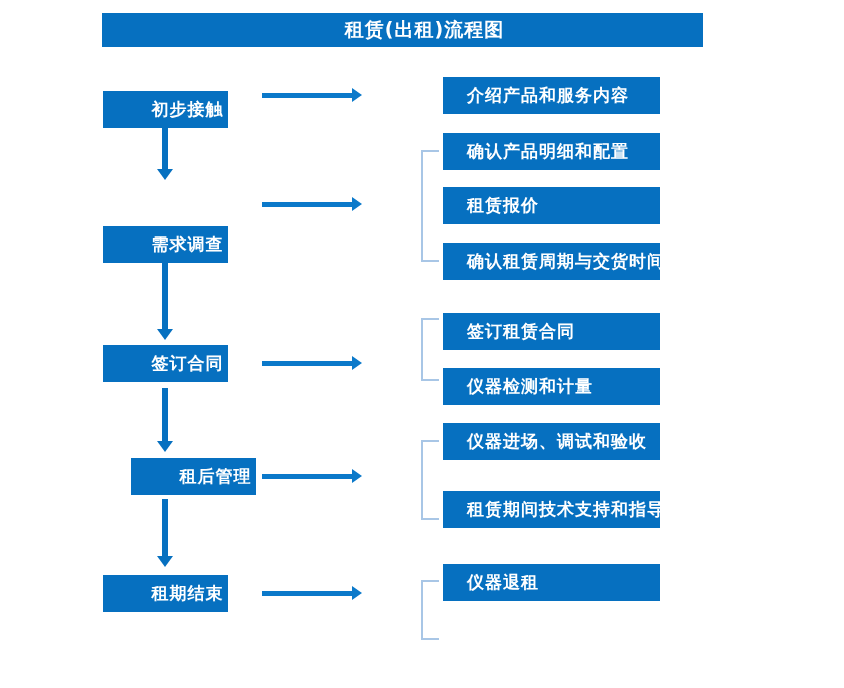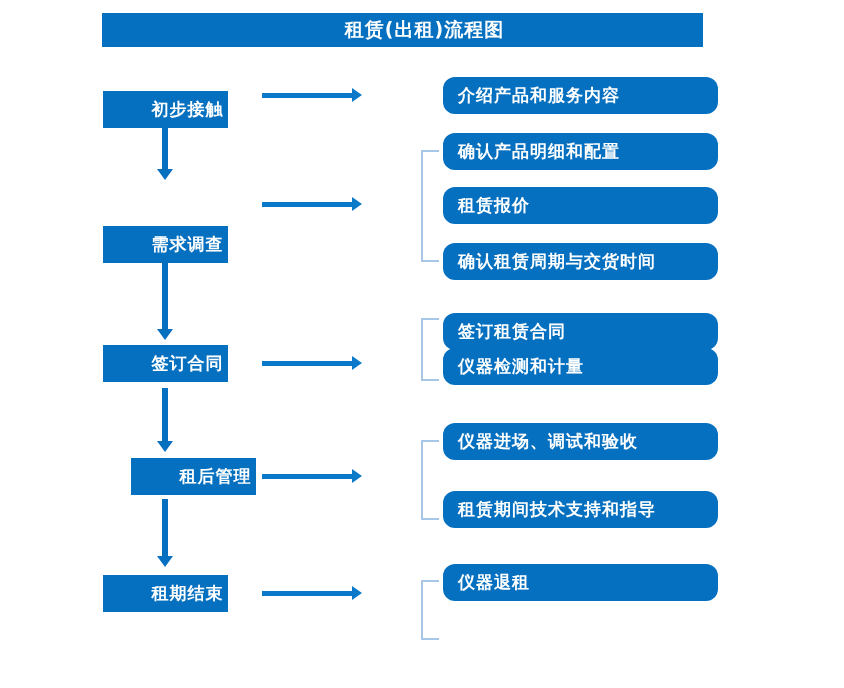--- a/index.html
+++ b/index.html
@@ -37,26 +37,25 @@
   }
   .stage-box {
     width: 125px;
     height: 37px;
     justify-content: center;
     font-size: 17px;
     left: 103px;
   }
   .detail-box {
     left: 443px;
-    width: 275px;
+    width: 217px;
     height: 37px;
     justify-content: flex-start;
-    padding-left: 15px;
+    padding-left: 24px;
     font-size: 17px;
-    border-radius: 12px;
   }
   
   .varrow {
     position: absolute;
     width: 16px;
   }
   .varrow .shaft {
     position: absolute;
     left: 5px;
     top: 0;
@@ -147,21 +146,21 @@
   <div class="box stage-box" style="top:345px;">签订合同</div>
 
   <div class="harrow" style="left:262px; top:356px; width:100px;">
     <div class="shaft" style="width:90px;"></div>
     <div class="head"></div>
   </div>
 
   <div class="bracket" style="left:421px; top:318px; height:63px;"></div>
 
   <div class="box detail-box" style="top:313px;">签订租赁合同</div>
-  <div class="box detail-box" style="top:348px;">仪器检测和计量</div>
+  <div class="box detail-box" style="top:368px;">仪器检测和计量</div>
 
   <div class="varrow" style="left:157px; top:388px; height:64px;">
     <div class="shaft" style="height:53px;"></div>
     <div class="head"></div>
   </div>
 
   <div class="box stage-box" style="top:458px;margin-left:28px;">租后管理</div>
 
   <div class="harrow" style="left:262px; top:469px; width:100px;">
     <div class="shaft" style="width:90px;"></div>

